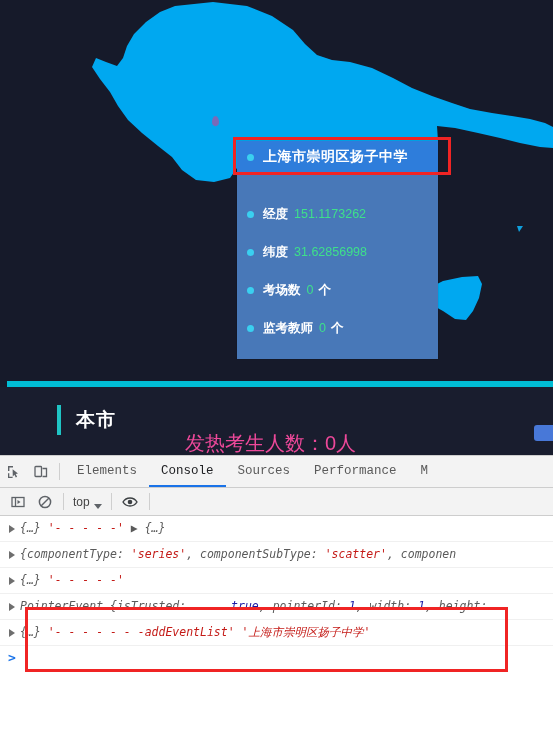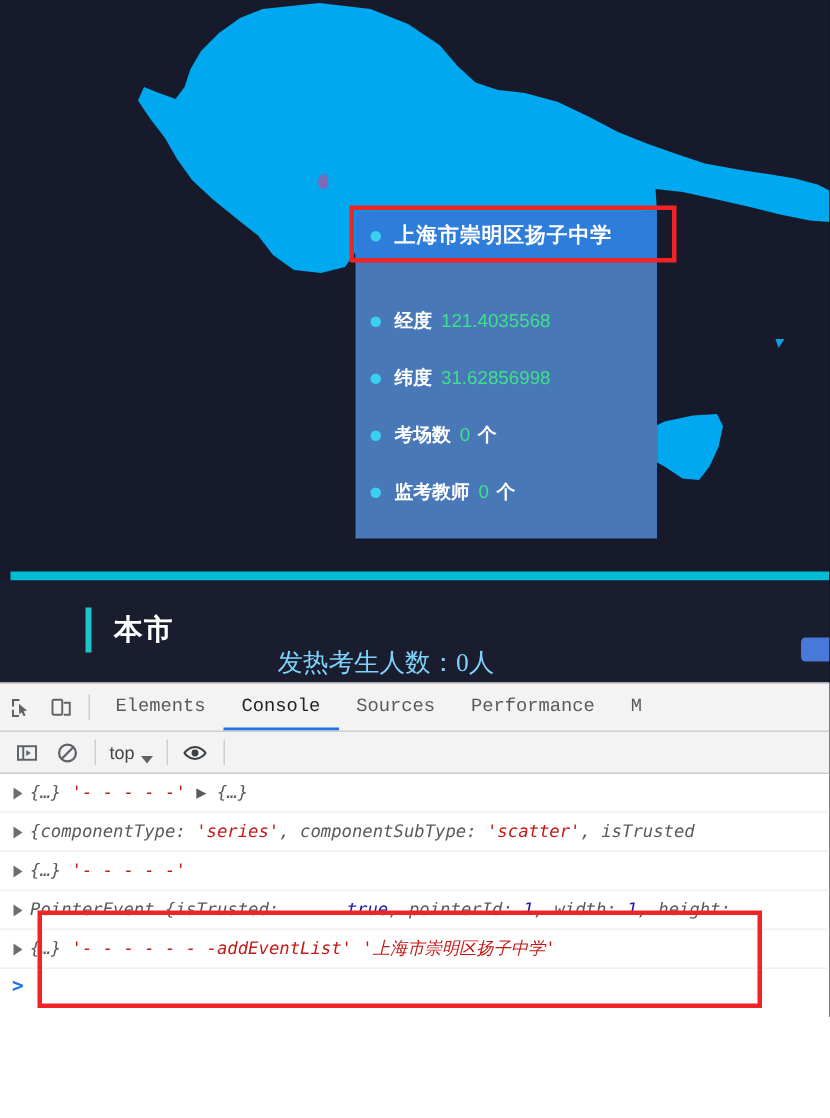--- a/index.html
+++ b/index.html
@@ -143,21 +143,20 @@
   }
 
   .panel {
     position: absolute;
     left: 0;
     top: 387px;
     width: 553px;
     height: 68px;
     background: #191d2e;
     overflow: hidden;
-    font-family: Liberation Serif, serif;
   }
   .accent-bar {
     position: absolute;
     left: 57px;
     top: 18px;
     width: 4px;
     height: 30px;
     background: #1fc4c4;
   }
   .panel-heading {
@@ -166,22 +165,22 @@
     top: 20px;
     color: #ffffff;
     font-size: 19px;
     font-weight: bold;
     letter-spacing: 1px;
   }
   .panel-sub {
     position: absolute;
     left: 185px;
     top: 43px;
-    color: #7dd3fc;
-    font-size: 17px;
+    color: #ec4899;
+    font-size: 20px;
     white-space: nowrap;
   }
   .panel-title-right {
     position: absolute;
     left: 414px;
     top: 391px;
     color: #ffffff;
     font-size: 17px;
     font-weight: bold;
     letter-spacing: 1px;
@@ -379,21 +378,21 @@
     <div class="tooltip">
       <div class="tip-header">
         <span class="dot"></span>
         <span class="tip-title">上海市崇明区扬子中学</span>
       </div>
       <div class="tip-body">
 
         <div class="tip-row">
           <span class="dot"></span>
           <span class="tip-label">经度</span>
-          <span class="tip-value">121.4035568</span>
+          <span class="tip-value">151.1173262</span>
         </div>
 
         <div class="tip-row">
           <span class="dot"></span>
           <span class="tip-label">纬度</span>
           <span class="tip-value">31.62856998</span>
         </div>
 
         <div class="tip-row">
           <span class="dot"></span>
@@ -474,21 +473,21 @@
         <svg width="18" height="16" viewBox="0 0 18 16">
           <path d="M9 4 C4.5 4 2 8 2 8 s2.5 4 7 4 7 -4 7 -4 -2.5 -4 -7 -4 Z" fill="none" stroke="#3c4043" stroke-width="1.4"></path>
           <circle cx="9" cy="8" r="2.3" fill="#3c4043"></circle>
         </svg>
       </div>
       <div class="dt-sep"></div>
     </div>
 
     <div class="console-log" id="console-log">
         <div class="log-row"><span class="arrow"></span><span class="tok-obj">{…} </span><span class="tok-str">'- - - - -'</span><span class="tok-obj">  ▶ {…}</span></div>
-        <div class="log-row"><span class="arrow"></span><span class="tok-obj">{componentType: </span><span class="tok-str">'series'</span><span class="tok-obj">, componentSubType: </span><span class="tok-str">'scatter'</span><span class="tok-obj">, isTrusted</span></div>
+        <div class="log-row"><span class="arrow"></span><span class="tok-obj">{componentType: </span><span class="tok-str">'series'</span><span class="tok-obj">, componentSubType: </span><span class="tok-str">'scatter'</span><span class="tok-obj">, componen</span></div>
         <div class="log-row"><span class="arrow"></span><span class="tok-obj">{…} </span><span class="tok-str">'- - - - -'</span></div>
         <div class="log-row"><span class="arrow"></span><span class="tok-obj">PointerEvent {isTrusted: </span><span class="tok-kw">true</span><span class="tok-obj">, pointerId: </span><span class="tok-num">1</span><span class="tok-obj">, width: </span><span class="tok-num">1</span><span class="tok-obj">, height:</span></div>
         <div class="log-row"><span class="arrow"></span><span class="tok-obj">{…} </span><span class="tok-str">'- - - - - - -addEventList'</span><span class="tok-obj"> </span><span class="tok-str">'上海市崇明区扬子中学'</span></div>
         <div class="prompt-row">&gt;</div>
       </div>
 
   </div>
 
   <div class="hl-console"></div>
 

